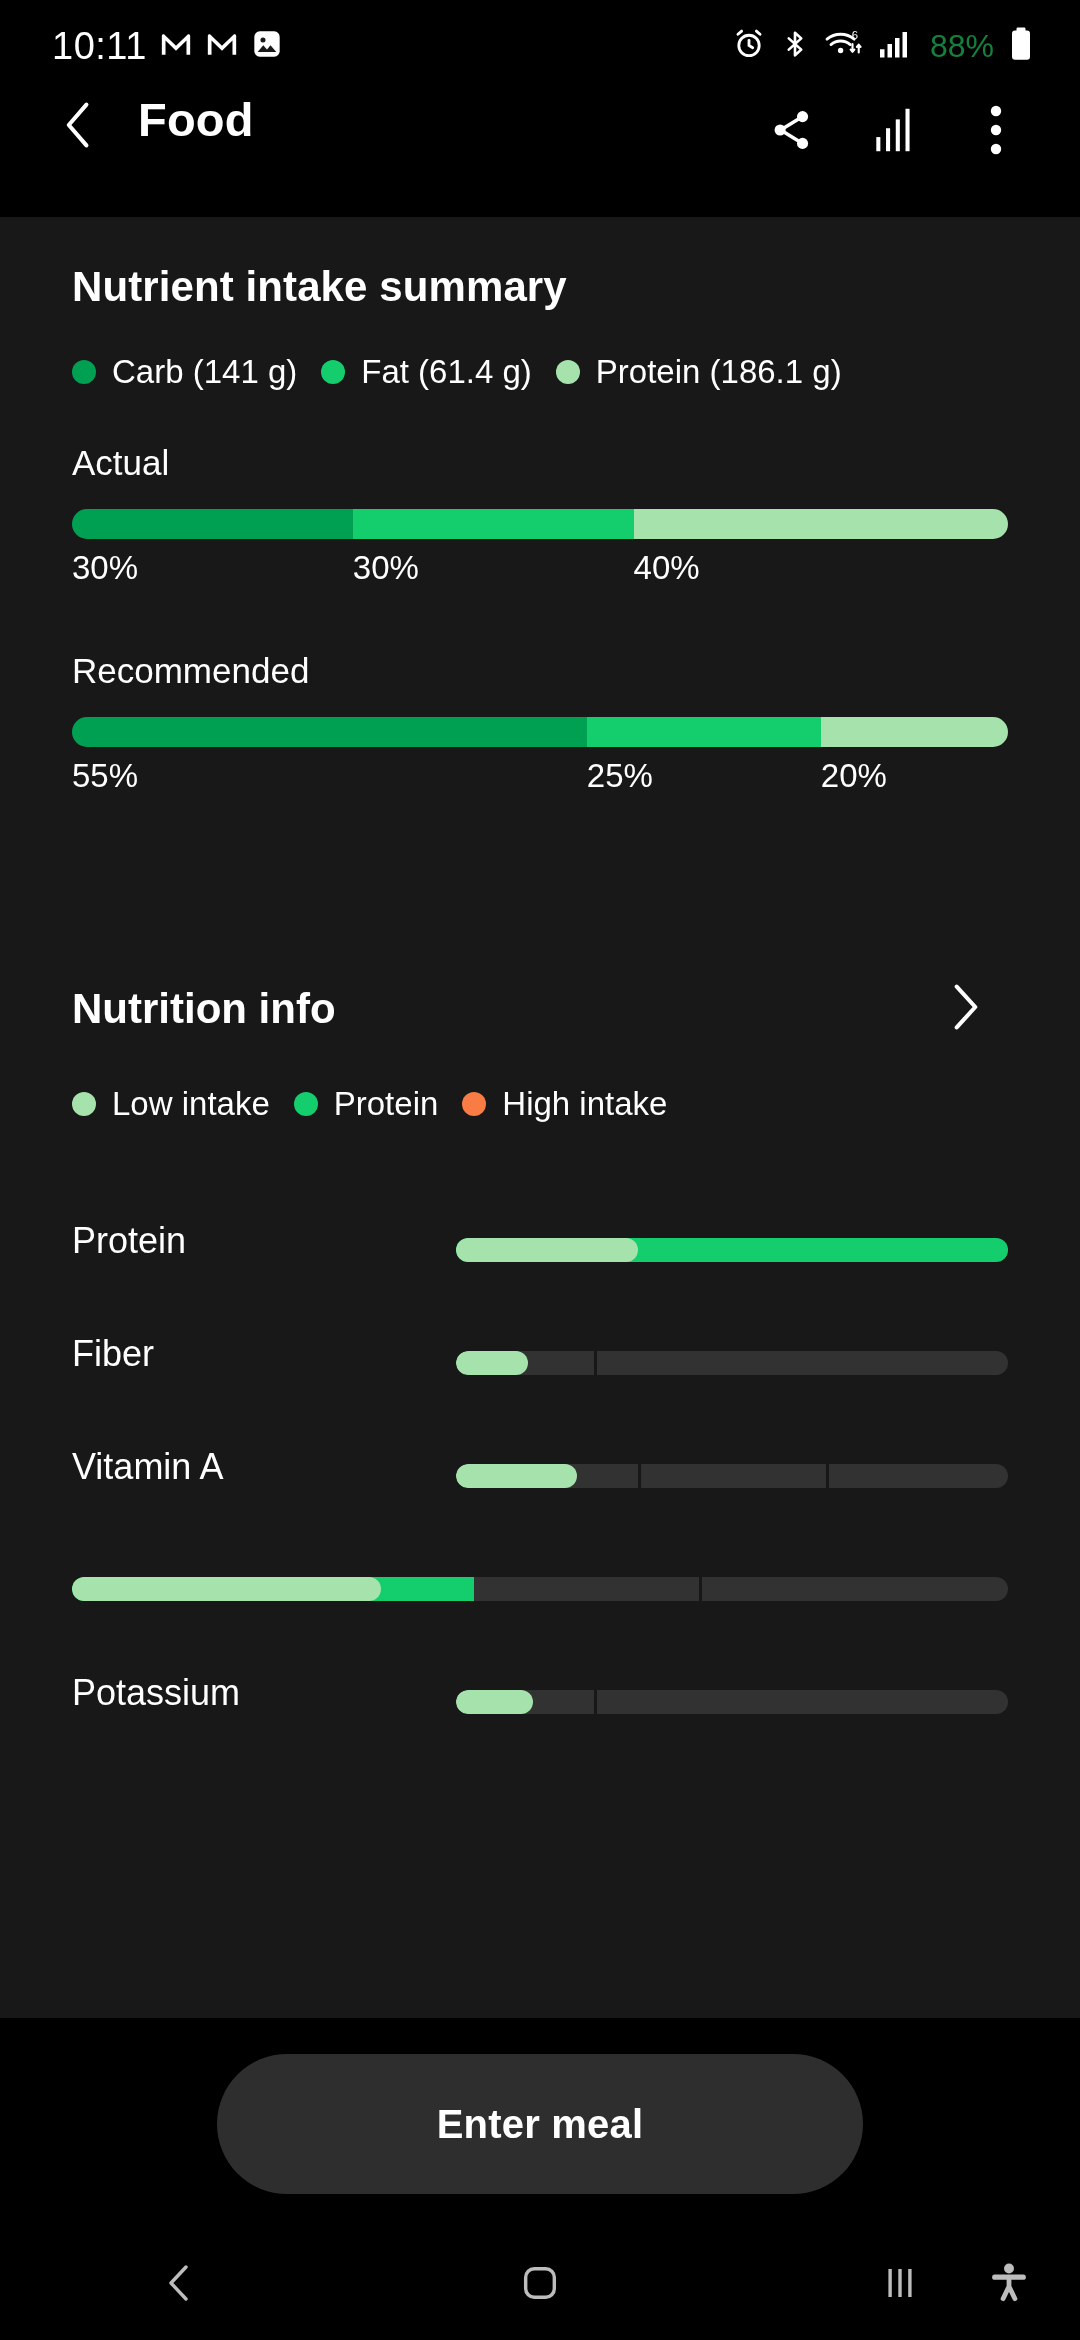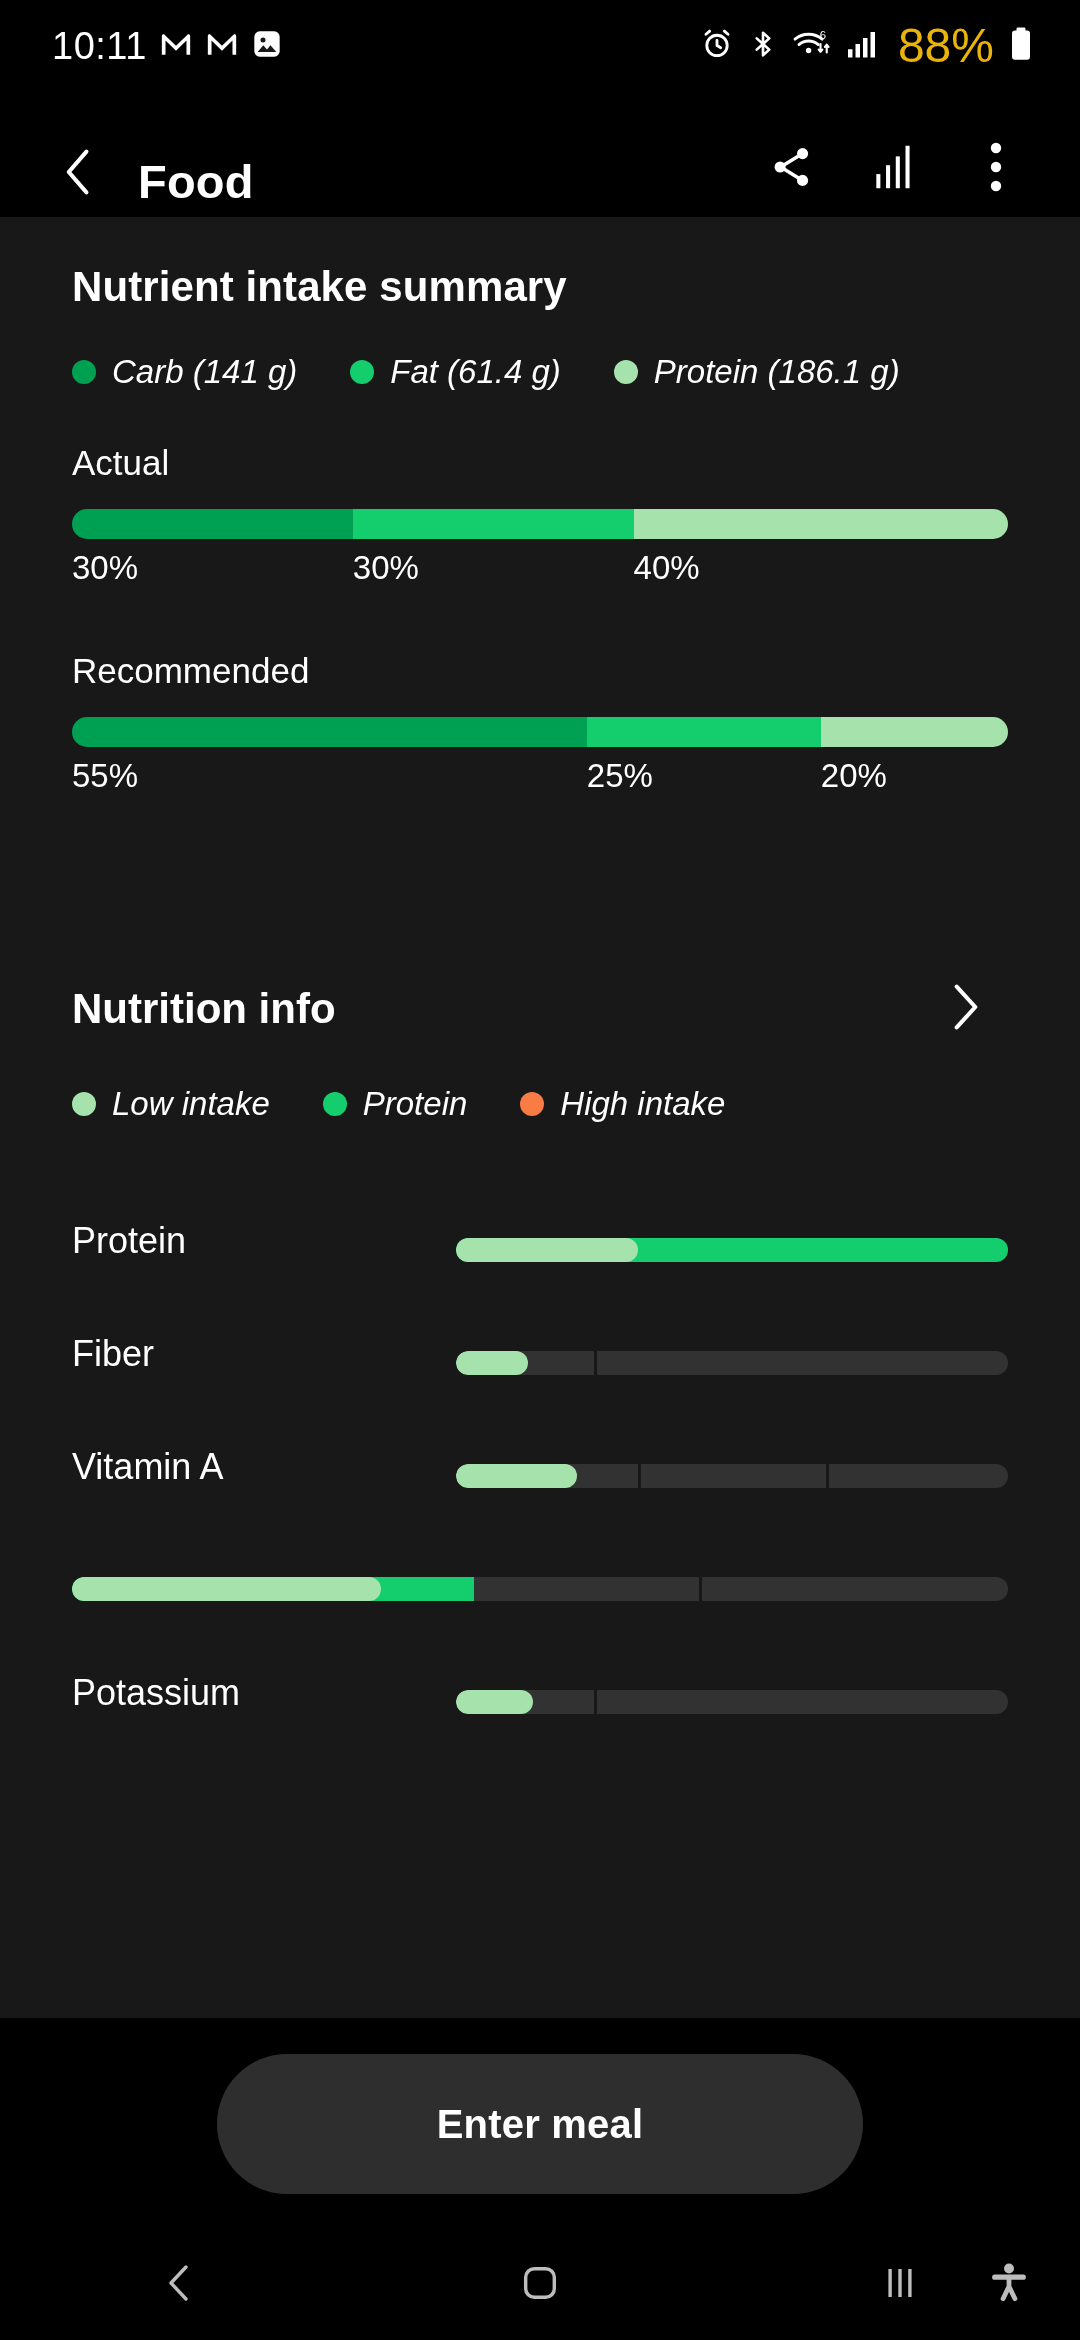--- a/index.html
+++ b/index.html
@@ -37,34 +37,34 @@
     letter-spacing: 0.5px;
     color: #ffffff;
     line-height: 1;
   }
   .status-right {
     display: flex;
     align-items: center;
     gap: 14px;
   }
   .battery-pct {
-    font-size: 48px;
+    font-size: 32px;
     font-weight: 500;
-    color: #eab308;
+    color: #15803d;
     line-height: 1;
     margin-left: 4px;
   }
   .si { display: block; }
 
   
   .app-bar {
     height: 125px;
     background: #000000;
     display: flex;
-    align-items: flex-end;
+    align-items: flex-start;
     padding: 0 44px 8px 44px;
     box-sizing: border-box;
   }
   .back-btn {
     width: 70px;
     height: 70px;
     display: flex;
     align-items: center;
     justify-content: center;
     flex: none;
@@ -105,22 +105,21 @@
     margin-top: 46px;
     letter-spacing: 0.1px;
   }
 
   
   .legend-row {
     display: flex;
     align-items: center;
     padding: 0 72px;
     margin-top: 42px;
-    gap: 53px;
-    font-style: italic;
+    gap: 24px;
   }
   .legend-item {
     display: flex;
     align-items: center;
     gap: 16px;
   }
   .legend-dot {
     width: 24px;
     height: 24px;
     border-radius: 50%;

